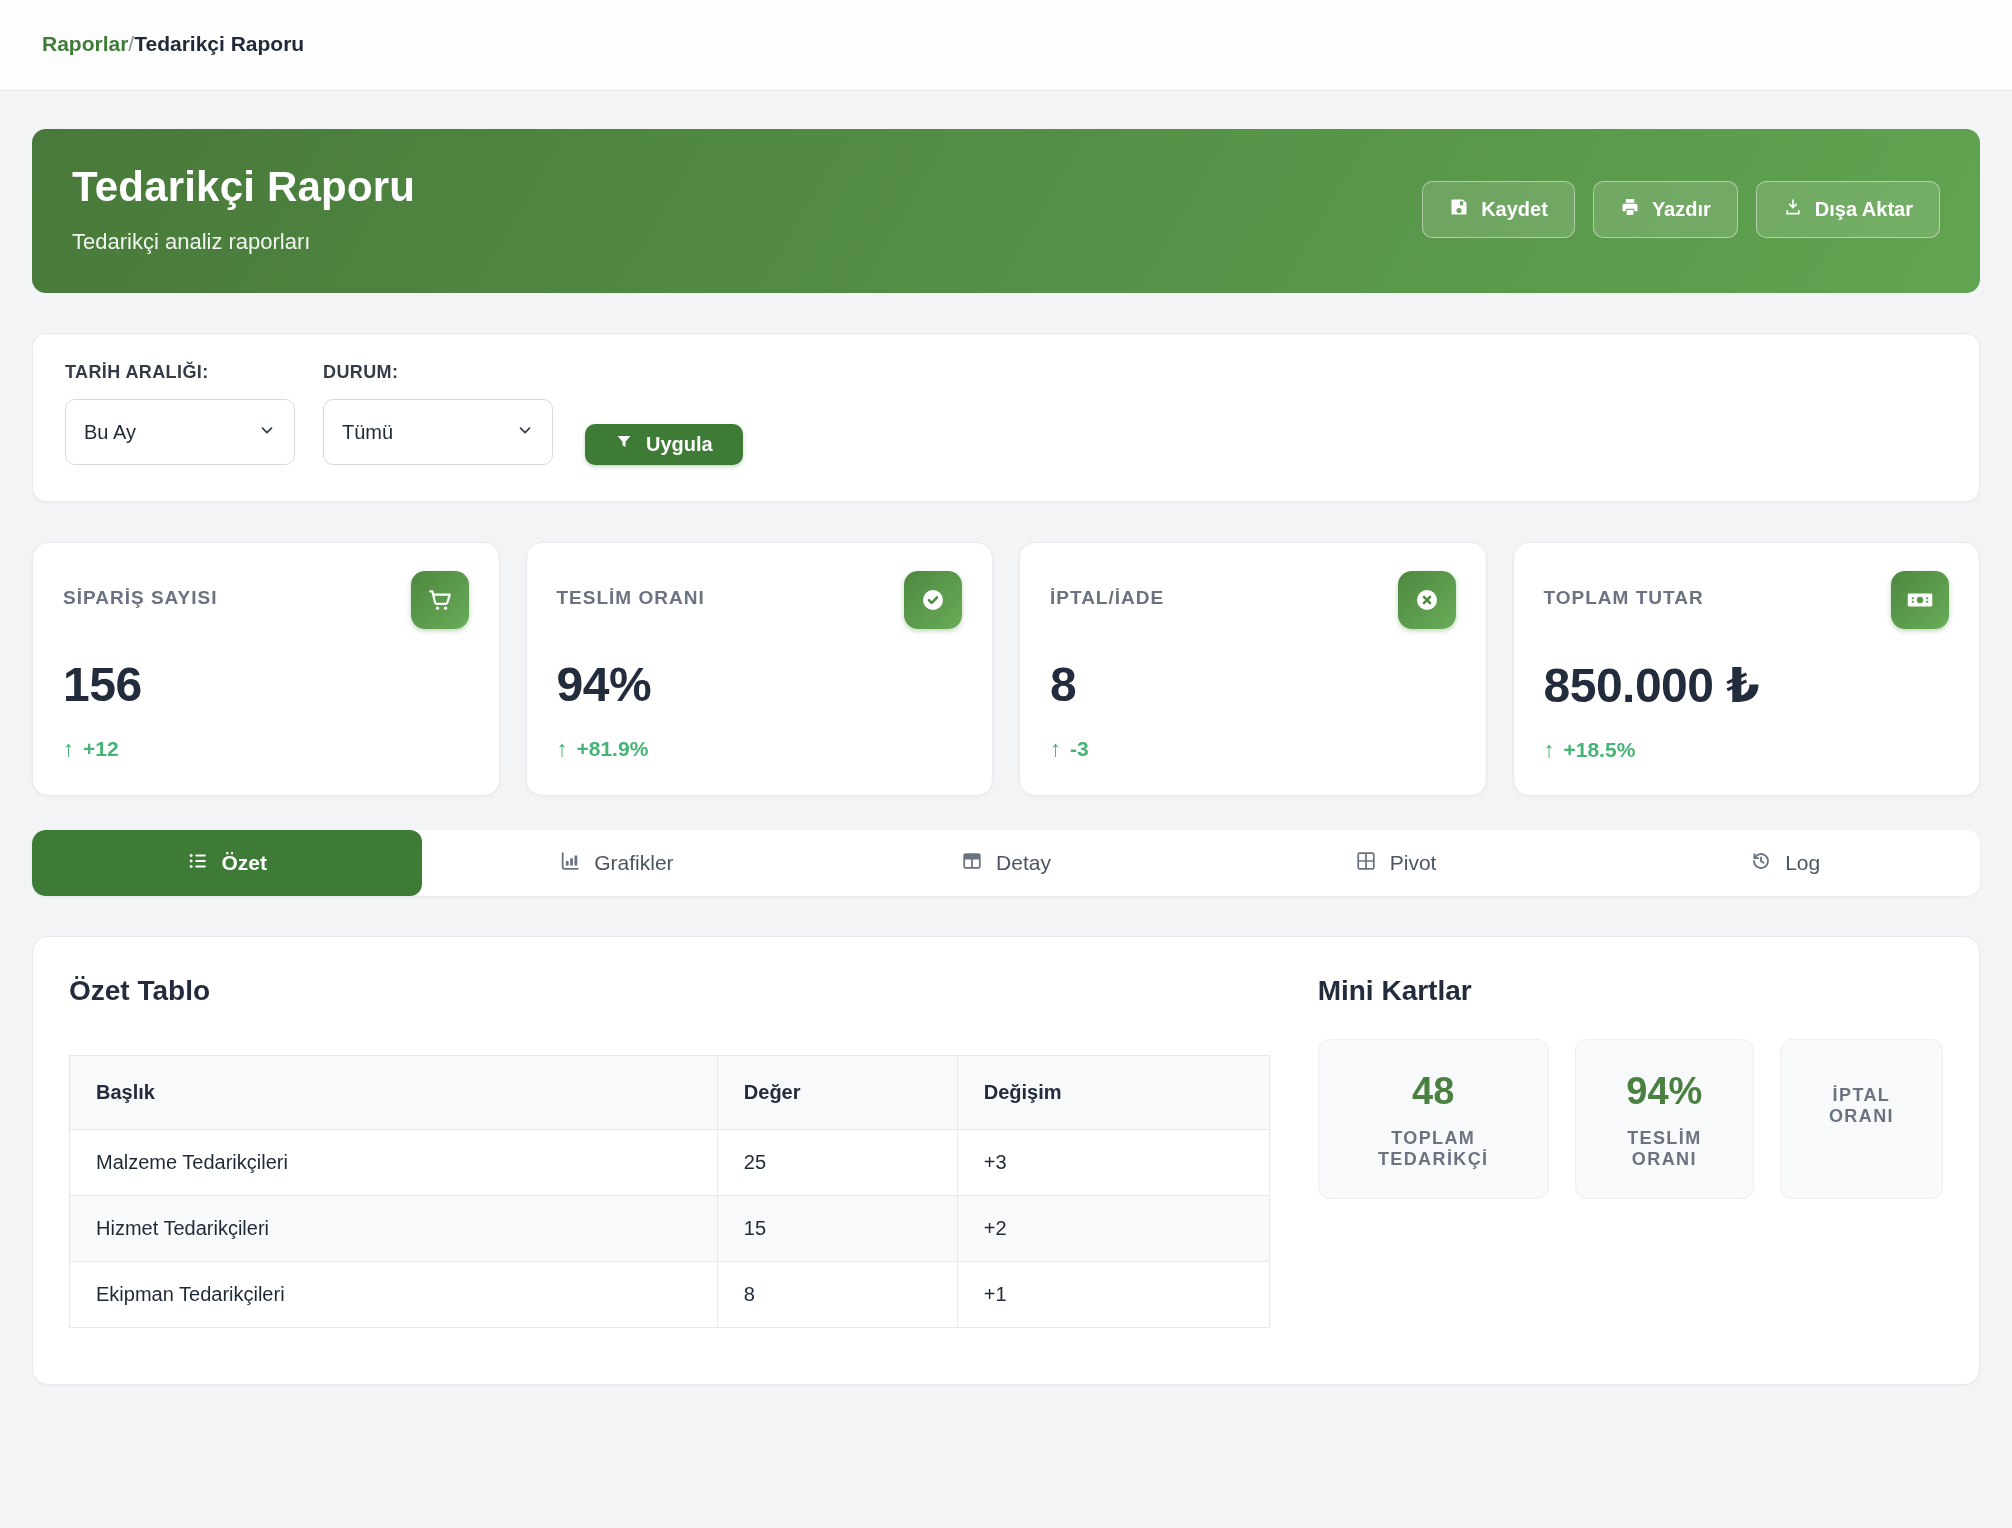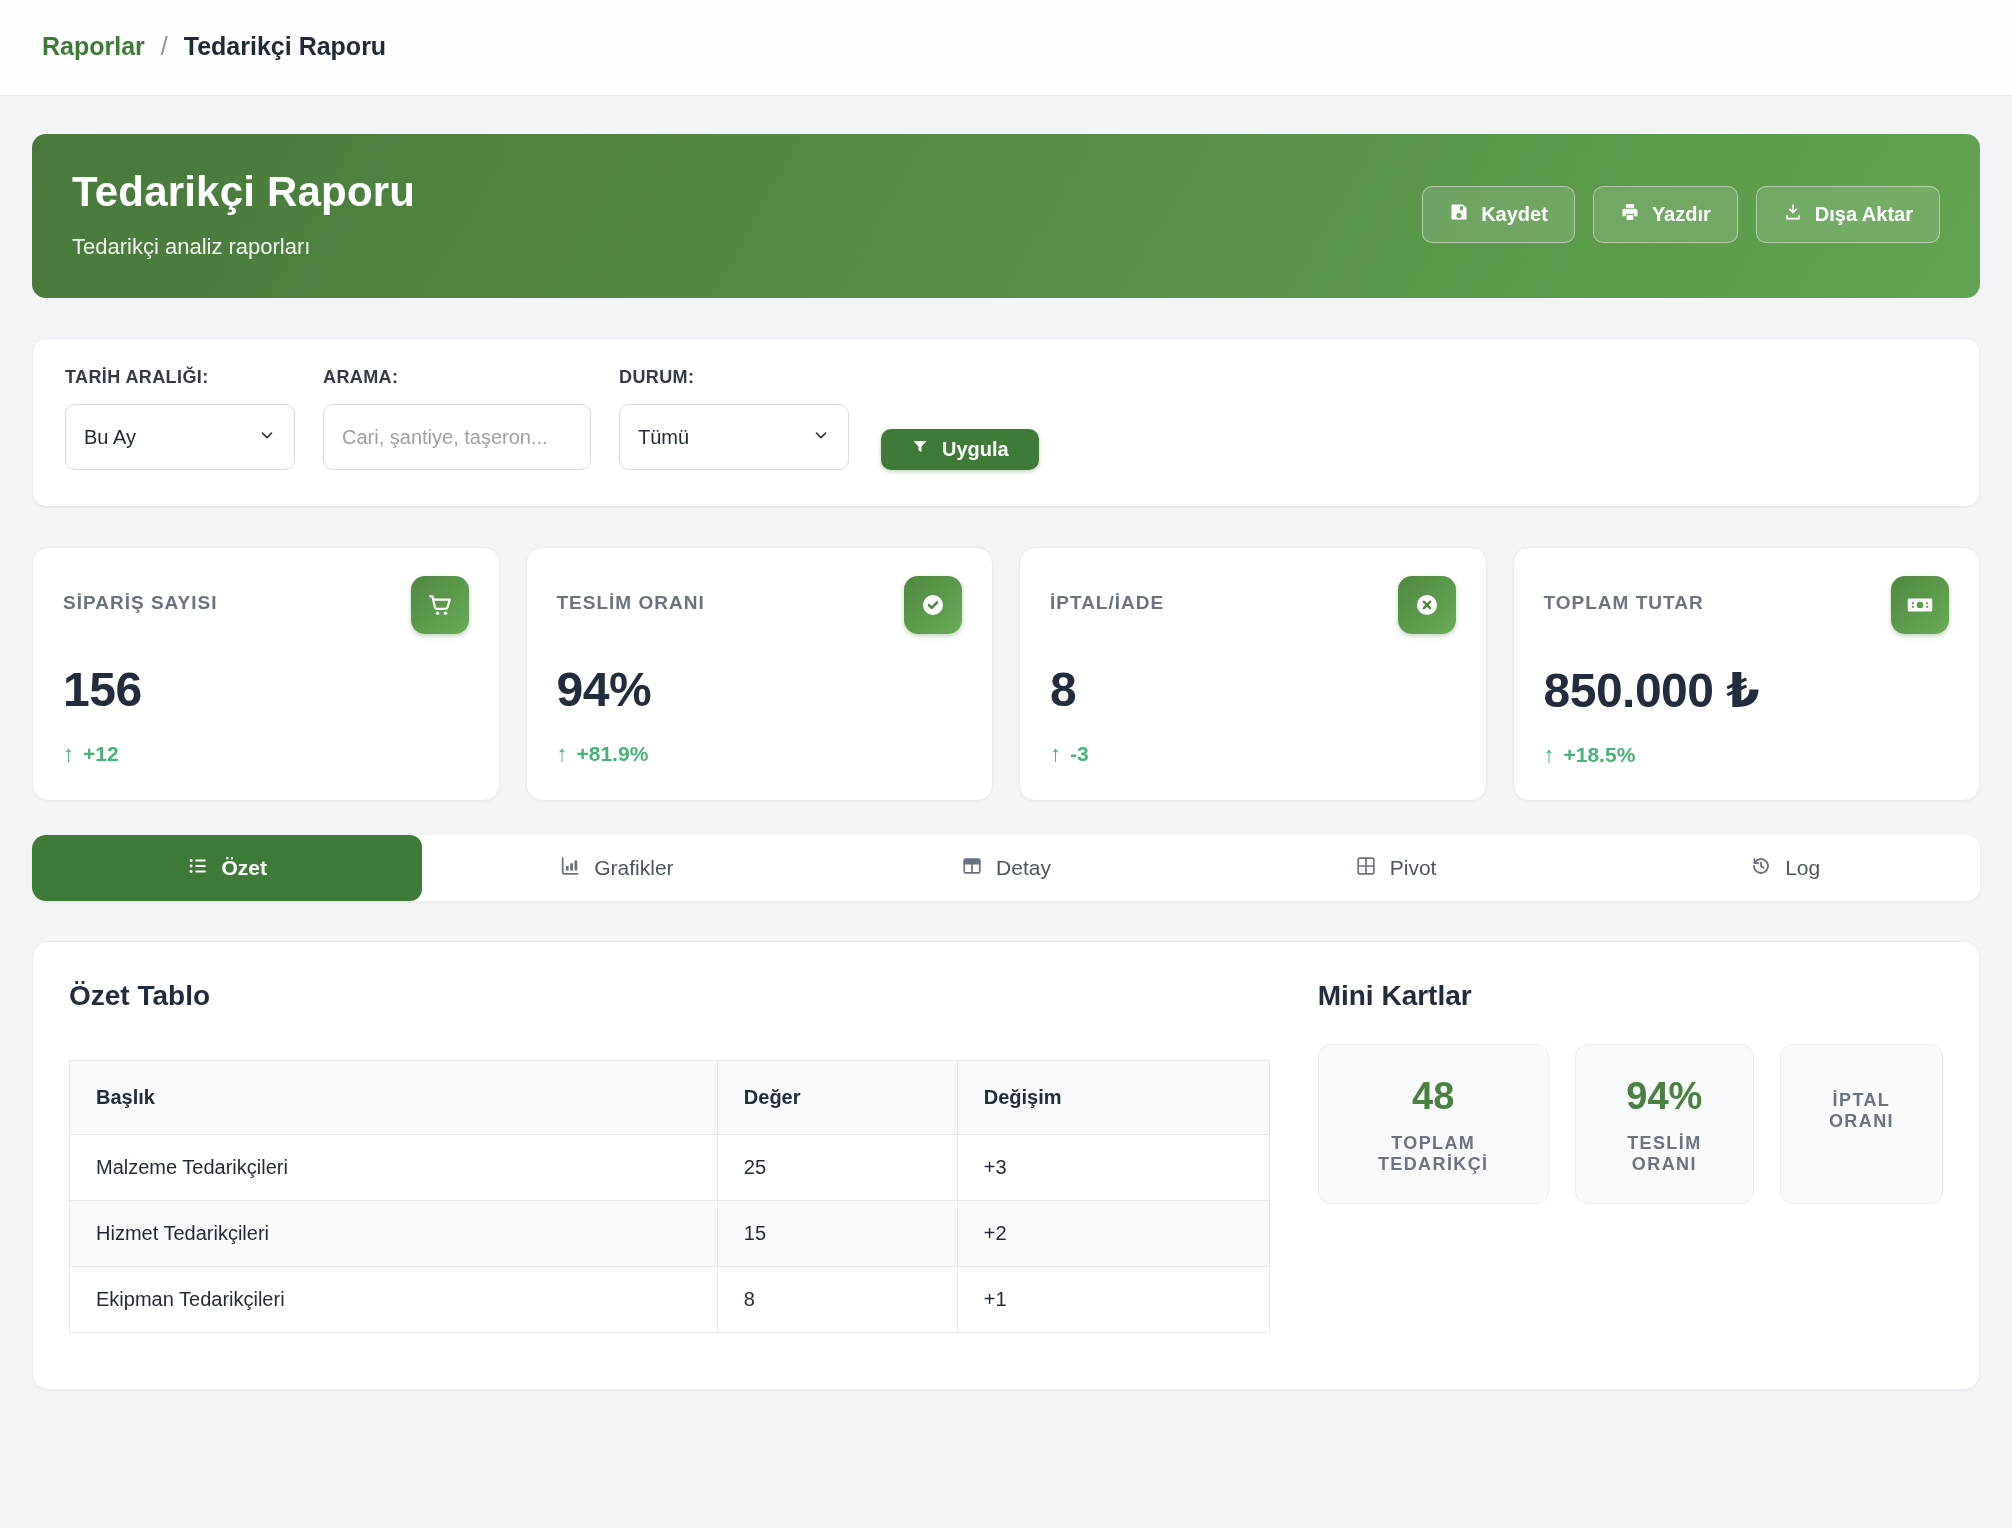--- a/index.html
+++ b/index.html
@@ -7,21 +7,21 @@
   body {
     width: 2012px;
     min-height: 1528px;
     background: #f2f4f6;
     font-family: "Liberation Sans", "DejaVu Sans", sans-serif;
     color: #232c3c;
   }
 
   
   .topbar { background: #fdfdfe; border-bottom: 1px solid #e7e9ee; padding: 32px 42px 34px; }
-  .breadcrumb { display: flex; align-items: center; gap: 16px; font-size: 25px; }
+  .breadcrumb { display: flex; align-items: center; gap: 0; font-size: 21px; }
   .crumb-link { color: #3e7b36; font-weight: 600; cursor: pointer; }
   .crumb-sep { color: #8a919c; font-weight: 400; }
   .crumb-current { color: #1f2937; font-weight: 600; }
 
   
   .content { padding: 38px 32px 20px; }
 
   
   .hero {
     background: linear-gradient(120deg, #48793a 0%, #61a451 100%);
@@ -171,24 +171,20 @@
 
   <section class="filter-card">
     <div class="f-group">
       <label class="f-label">TARİH ARALIĞI:</label>
       <div class="f-control select">
         <span>Bu Ay</span>
         <span><svg width="18" height="18" viewBox="0 0 24 24">
               <path d="M6 9.5l6 6 6-6" fill="none" stroke="#333b49" stroke-width="2.2" stroke-linecap="round" stroke-linejoin="round"></path>
             </svg></span>
       </div>
-    </div>
-    <div class="f-group">
-      <label class="f-label">ARAMA:</label>
-      <input class="f-control search" placeholder="Cari, şantiye, taşeron..." style="">
     </div>
     <div class="f-group">
       <label class="f-label">DURUM:</label>
       <div class="f-control select">
         <span>Tümü</span>
         <span><svg width="18" height="18" viewBox="0 0 24 24">
               <path d="M6 9.5l6 6 6-6" fill="none" stroke="#333b49" stroke-width="2.2" stroke-linecap="round" stroke-linejoin="round"></path>
             </svg></span>
       </div>
     </div>

